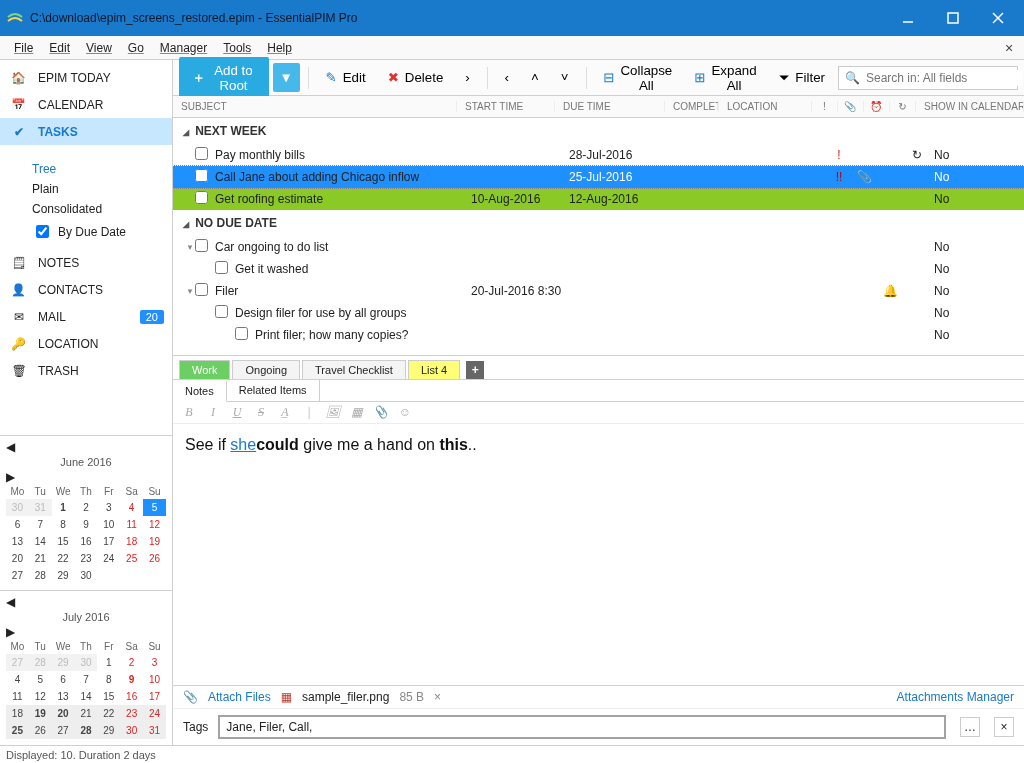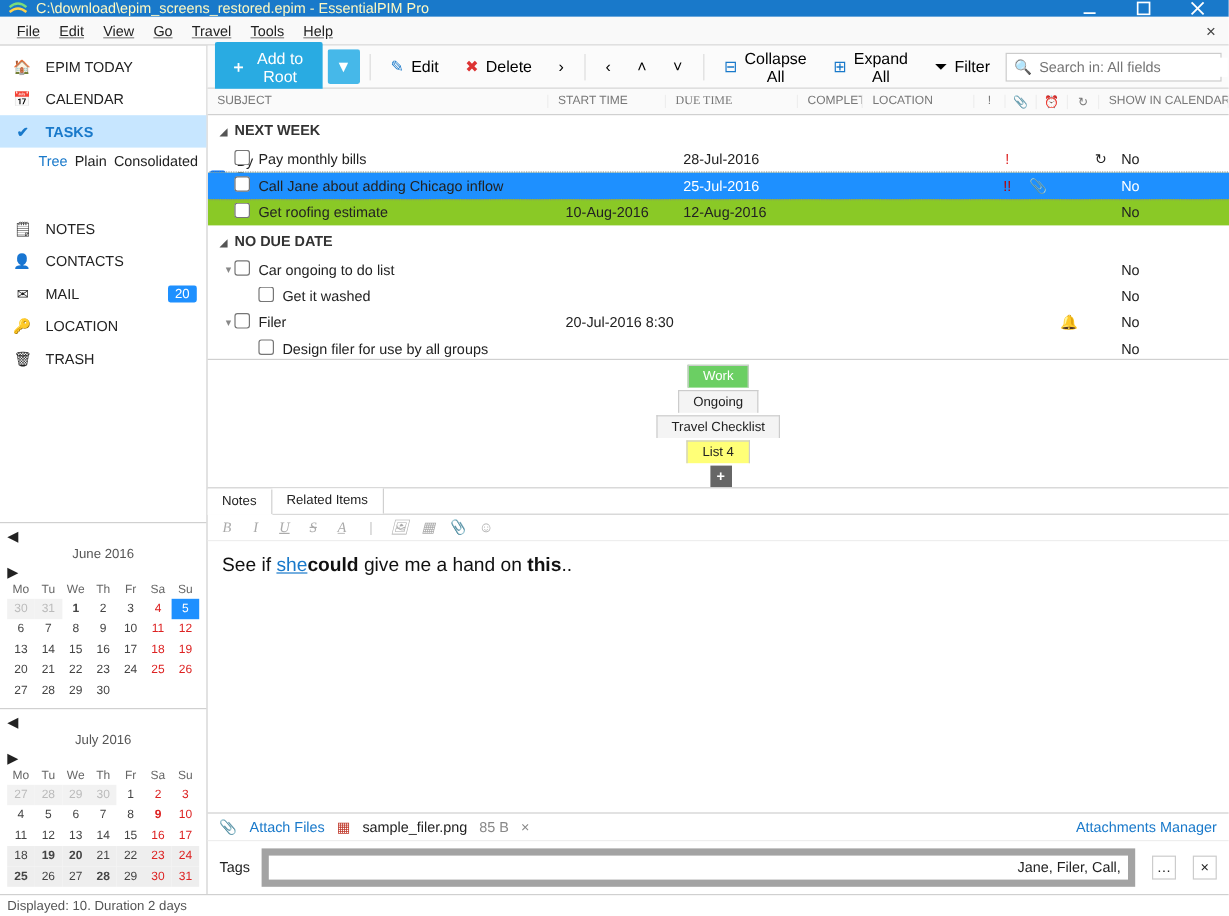--- a/index.html
+++ b/index.html
@@ -1,41 +1,41 @@
 <!DOCTYPE html>
 <html><head>
 <meta charset="utf-8">
 <style>
   * { box-sizing: border-box; }
   html, body { margin:0; padding:0; font-family: "Segoe UI", Tahoma, sans-serif; font-size:12px; color:#222; }
   body { width:1024px; height:763px; overflow:hidden; background:#fff; display:flex; flex-direction:column; }
 
   
-  .titlebar { background:#1979ca; height:14px; display:flex; align-items:center; color:#fef9c3; padding:0 4px; }
+  .titlebar { background:#1979ca; height:36px; display:flex; align-items:center; color:#0f172a; padding:0 4px; }
   .titlebar .tb-icon { width:18px; height:18px; margin:0 6px 0 2px; }
   .titlebar .tb-title { flex:1; font-size:12px; }
   .titlebar .win-btn { width:45px; height:30px; display:flex; align-items:center; justify-content:center; }
   .titlebar .win-btn svg { stroke:#fff; }
 
   
   .menubar { height:24px; border-bottom:1px solid #d0d0d0; display:flex; align-items:center; padding:0 6px; background:#f9f9f9;}
   .menubar .mitem { padding:2px 8px; cursor:default; }
   .menubar .mitem span { text-decoration:underline; text-decoration-color:#888; }
   .menubar .spacer { flex:1; }
   .menubar .xbtn { width:18px; text-align:center; font-size:14px; color:#444;}
 
   
   .main { flex:1; display:flex; min-height:0; }
   .sidebar { width:173px; border-right:1px solid #d0d0d0; display:flex; flex-direction:column; }
   .nav { padding-top:4px;}
   .nav .navItem { height:27px; display:flex; align-items:center; padding-left:10px; gap:10px; cursor:default;}
   .nav .navItem.active { background:#c7e6ff; color:#1979ca; font-weight:600;}
   .nav .navItem .badge { margin-left:auto; margin-right:8px; background:#1e90ff; color:#fff; font-size:11px; padding:1px 6px; border-radius:2px;}
   .nav .ico { width:18px; height:18px; display:inline-flex; align-items:center; justify-content:center;}
-  .nav .subgroup { padding:4px 0 8px 32px; display:flex; gap:6px; font-size:12px;}
+  .nav .subgroup { padding:4px 0 8px 32px; display:flex; flex-direction:column; gap:6px; font-size:12px;margin-top:13px;}
   .nav .subgroup .subItem { cursor:default;}
   .nav .subgroup .subItem.selected { color:#1979ca; }
   .nav .subgroup label { display:flex; align-items:center; gap:6px;}
 
   
   .calblock { border-top:1px solid #d0d0d0; padding:4px 6px 6px; }
   .calhead { display:flex; align-items:center; justify-content:center; gap:6px; color:#555; font-size:11px; padding:2px 0;text-align:right;}
   .calheadWrap{position:relative;}
   .calheadWrap .prev{left:2px;}
   .calheadWrap .next{right:2px;}
@@ -57,21 +57,21 @@
   .btn.dropdown { background:#46b8e9; color:#fff; padding:6px 6px;}
   .divider { width:1px; height:22px; background:#ddd; margin:0 4px;}
   .btnIco { display:flex; align-items:center; justify-content:center;}
   .search { margin-left:auto; width:180px; height:24px; border:1px solid #ccc; background:#fff; display:flex; align-items:center; padding:0 6px; color:#999;}
   .search input { border:none; outline:none; flex:1; font-size:12px; color:#333; padding-left:6px;}
 
   .columns { height:22px; border-bottom:1px solid #d0d0d0; display:flex; align-items:center; font-size:10px; color:#777; background:#fafafa;}
   .columns .col { padding:0 8px; border-right:1px solid #eee; text-transform:uppercase; overflow:hidden; white-space:nowrap;}
   .col.subject{width:284px;}
   .col.start{width:98px;}
-  .col.due{width:110px;font-family:Liberation Serif, serif;}
+  .col.due{width:110px;}
   .col.comp{width:54px;}
   .col.loc{width:93px;}
   .col.ico{width:26px; text-align:center; padding:0;}
   .col.show{flex:1;}
 
   .tasks { flex:1; overflow:auto; font-size:12px;}
   .group { padding:6px 10px; font-weight:bold; color:#333;}
   .group::before{content:"◢"; font-size:8px; margin-right:6px; color:#555;}
   .row { display:flex; align-items:center; height:22px; padding-left:12px;}
   .row .cbx{width:16px;}
@@ -84,38 +84,38 @@
   .row .c-ico{width:26px; text-align:center; font-size:12px;}
   .row .c-show{flex:1; padding-left:4px;}
   .row.indent1 .cbx{margin-left:20px;} .row.indent1 .txt{width:240px;}
   .row.indent2 .cbx{margin-left:40px;} .row.indent2 .txt{width:220px;}
   .row.sel { background:#ffff66; outline:1px dotted #888;}
   .row.selBlue { background:#1e90ff; color:#fff;}
   .row.bggreen { background:#8ac926;}
   .row .tree-toggle{width:10px; font-size:9px; color:#888; text-align:center;}
 
   
-  .catTabs { display:flex; align-items:center; border-top:1px solid #d0d0d0; padding:4px 6px 0; gap:2px;flex-direction:column;}
+  .catTabs { display:flex; align-items:center; border-top:1px solid #d0d0d0; padding:4px 6px 0; gap:2px;}
   .catTab { padding:3px 12px; border:1px solid #ccc; border-bottom:none; background:#f4f4f4; font-size:11px; cursor:default;}
   .catTab.green{background:#6bcf63; color:#fff;}
   .catTab.yellow{background:#ffff77;}
   .addTab { width:18px; height:18px; background:#666; color:#fff; display:flex; align-items:center; justify-content:center; margin-left:4px; font-weight:bold; font-size:12px;}
   .subTabs { display:flex; border-bottom:1px solid #d0d0d0; border-top:1px solid #d0d0d0;}
   .subTab { padding:4px 12px; border-right:1px solid #d0d0d0; font-size:11px; background:#fff;}
   .subTab.active{background:#fff; border-bottom:1px solid #fff; position:relative; top:1px;}
   .richbar{display:flex; align-items:center; gap:8px; padding:3px 8px; color:#aaa; font:italic 12px Georgia, serif; border-bottom:1px solid #eee;}
   .richbar span{width:16px; text-align:center; font-style:italic;}
   .noteArea{flex:1; padding:12px; font-size:16px; color:#111; min-height:100px;}
   .noteArea .u{color:#1979ca; text-decoration:underline;}
 
   .attach{border-top:1px solid #d0d0d0; display:flex; align-items:center; padding:4px 10px; gap:10px; font-size:12px;}
   .attach .link{color:#1979ca;}
   .attach .rlink{margin-left:auto; color:#1979ca;}
   .tags{display:flex; align-items:center; gap:10px; padding:6px 10px; border-top:1px solid #eee;}
-  .tags .tagInput{flex:1; border:6px solid #a3a3a3; padding:3px 6px; display:flex; align-items:center;justify-content:flex-end;}
+  .tags .tagInput{flex:1; border:2px solid #a3a3a3; padding:3px 6px; display:flex; align-items:center;}
   .tags .tagbtn{border:1px solid #ccc; width:20px; height:20px; display:flex; align-items:center; justify-content:center; margin-left:4px;}
 
   .status{height:18px; border-top:1px solid #d0d0d0; padding:0 6px; font-size:11px; color:#555; display:flex; align-items:center;}
 </style>
 </head>
 <body>
 
 <div class="titlebar">
   <span class="tb-icon">
     <svg viewBox="0 0 18 18">
@@ -140,21 +140,21 @@
         <line x1="11" y1="1" x2="1" y2="11" stroke-width="1.5"></line>
       </svg>
     </div>
 </div>
 
 <div class="menubar">
   <div class="mitem"><span>File</span></div>
   <div class="mitem"><span>Edit</span></div>
   <div class="mitem"><span>View</span></div>
   <div class="mitem"><span>Go</span></div>
-  <div class="mitem"><span>Travel</span></div>
+  <div class="mitem"><span>Manager</span></div>
   <div class="mitem"><span>Tools</span></div>
   <div class="mitem"><span>Help</span></div>
   <div class="spacer"></div>
   <div class="xbtn">×</div>
 </div>
 
 <div class="main">
   <div class="sidebar">
     <div class="nav">
       <div class="navItem">

